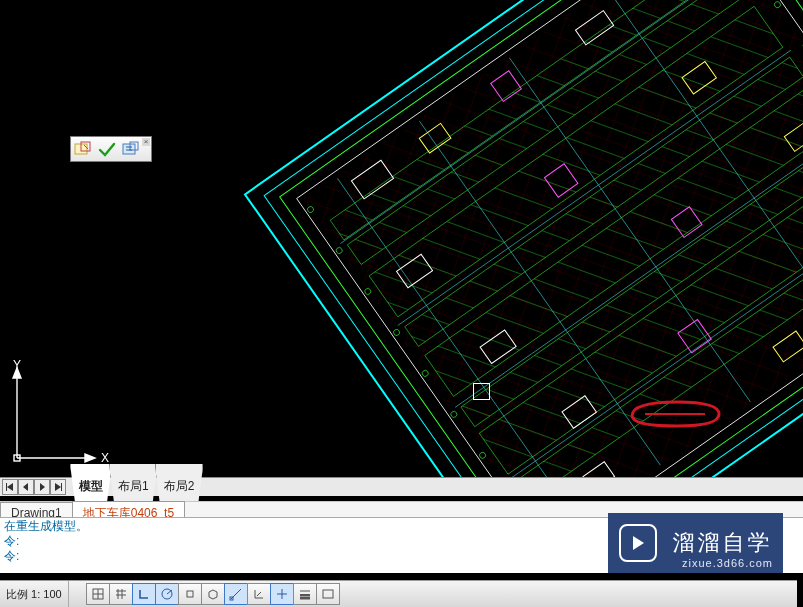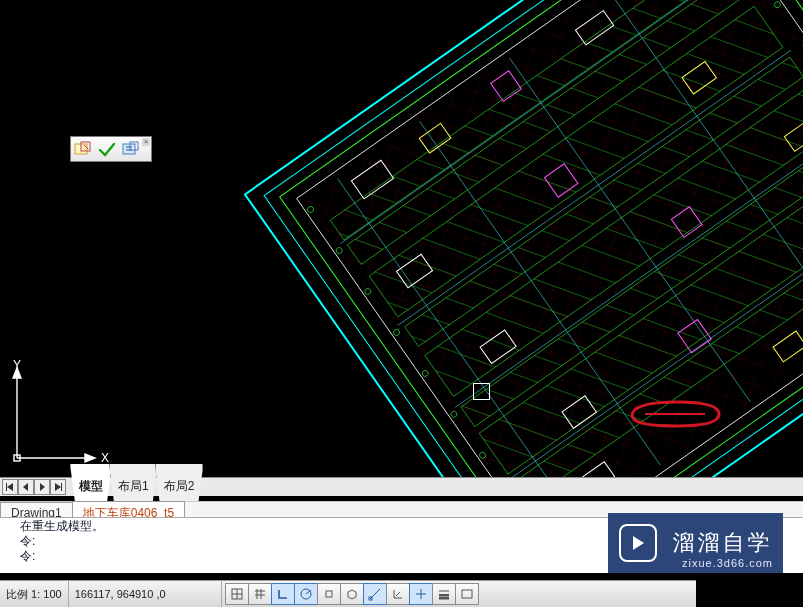--- a/index.html
+++ b/index.html
@@ -76,30 +76,30 @@
   }
   .doctabs-row .dtab {
     padding:3px 10px; border:1px solid #9c9c9c; background:#f8f8f8;
     font-size:12px; color:#333; margin-right:-1px;
   }
   .doctabs-row .dtab.active { background:#fff; color:#c2410c; }
   
   .cmd-area {
     position:absolute; left:0; top:517px; width:803px; height:56px;
     background:#fff; border-top:1px solid #aaa;
-    font-size:12px; color:#0f172a; line-height:15px;
-    padding:1px 20px; box-sizing:border-box;
+    font-size:12px; color:#0369a1; line-height:15px;
+    padding:1px 4px; box-sizing:border-box;
   }
   .cmd-area div { white-space:pre; }
   
   .status-bar {
-    position:absolute; left:0; bottom:0; width:696px; height:26px;
+    position:absolute; left:0; bottom:0; width:797px; height:26px;
     background:linear-gradient(#f4f4f4,#d8d8d8);
     border-top:1px solid #9a9a9a;
-    display:flex; align-items:center; font-size:11px; color:#222;
+    display:flex; align-items:center; font-size:11px; color:#222;gap:14px;
   }
   .status-bar .seg { padding:0 6px; border-right:1px solid #aaa; height:100%; display:flex; align-items:center;}
   .status-bar .toggles { display:flex; margin-left:4px; gap:0;}
   .status-bar .tg {
     width:22px; height:20px; border:1px solid #8a8a8a; margin-left:-1px;
     display:flex; align-items:center; justify-content:center;
     background:linear-gradient(#fbfbfb,#e2e2e2);
   }
   .status-bar .tg.active { background:#cfe4fb; border-color:#3b78c6; }
   .status-bar .tg svg { display:block; }
@@ -295,21 +295,20 @@
   </div>
 
   <div class="cmd-area">
     <div>在重生成模型。</div>
     <div>令:</div>
     <div>令:</div>
   </div>
 
   <div class="status-bar">
     <div class="seg">比例 1: 100</div>
-    <div class="seg" style="min-width:140px">166117, 964910  ,0</div>
     <div class="toggles">
       <div class="tg">
           <svg width="14" height="14">
             <rect x="2" y="2" width="10" height="10" fill="none" stroke="#555"></rect>
             <line x1="2" y1="7" x2="12" y2="7" stroke="#555"></line>
             <line x1="7" y1="2" x2="7" y2="12" stroke="#555"></line>
           </svg>
         </div>
       <div class="tg">
           <svg width="14" height="14">

